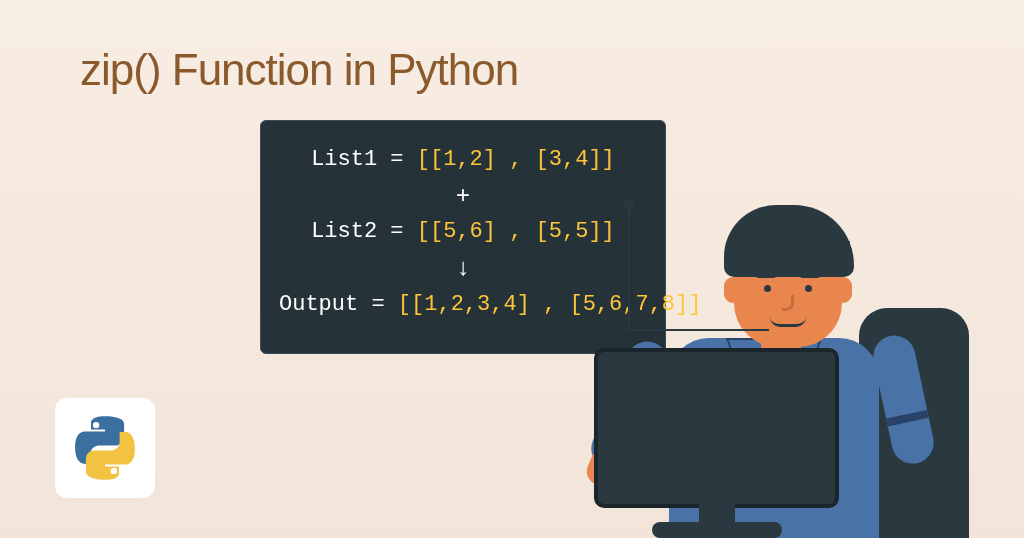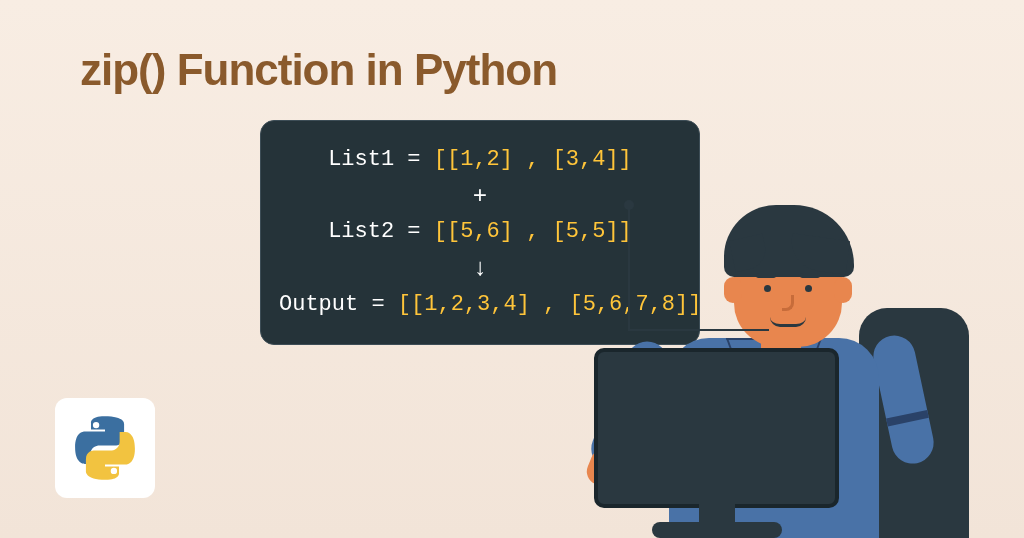--- a/index.html
+++ b/index.html
@@ -1,18 +1,18 @@
 <!DOCTYPE html>
 <html><head>
 <meta charset="utf-8">
 <style>
 *{margin:0;padding:0;box-sizing:border-box}
 body{width:1024px;height:538px;background:linear-gradient(180deg,#f8ede3 0%,#f2e4d8 100%);font-family:Arial,Helvetica,sans-serif;position:relative;overflow:hidden}
-.title{position:absolute;left:80px;top:45px;font-size:44px;font-weight:700;color:#8a5a2c;letter-spacing:-1px}
-.codebox{position:absolute;left:260px;top:120px;width:440px;background:#253339;border-radius:14px;border:1px solid #3d4d56;padding:20px 18px 19px;color:#fff;font-family:'Courier New',monospace;font-size:22px;line-height:1.4}
+.title{position:absolute;left:80px;top:45px;font-size:44px;font-weight:400;color:#8a5a2c;letter-spacing:-1px}
+.codebox{position:absolute;left:260px;top:120px;width:406px;background:#253339;border-radius:6px;border:1px solid #3d4d56;padding:20px 18px 28px;color:#fff;font-family:'Courier New',monospace;font-size:22px;line-height:1.4}
 .codeline{text-align:center;margin:4px 0;white-space:nowrap}
 .codeline .lbl{color:#fff}
 .codeline .val{color:#ffc53a}
 .plus,.arrow{text-align:center;color:#fff;font-size:24px;margin:0}
 .pylogo{position:absolute;left:55px;bottom:40px;width:100px;height:100px;background:#fff;border-radius:12px;display:flex;align-items:center;justify-content:center}
 .chairback{position:absolute;right:55px;bottom:0;width:110px;height:230px;background:#2a3840;border-radius:28px 28px 0 0}
 .person{position:absolute;right:95px;bottom:0;width:310px;height:330px}
 .body{position:absolute;bottom:0;left:50px;width:210px;height:200px;background:#4972a7;border-radius:40px 40px 0 0}
 .collar{position:absolute;top:0;left:50%;transform:translateX(-50%);width:70px;height:30px;background:#4972a7}
 .collar::before,.collar::after{content:"";position:absolute;top:0;width:30px;height:26px;background:#4972a7;border:2px solid #2a4268}

